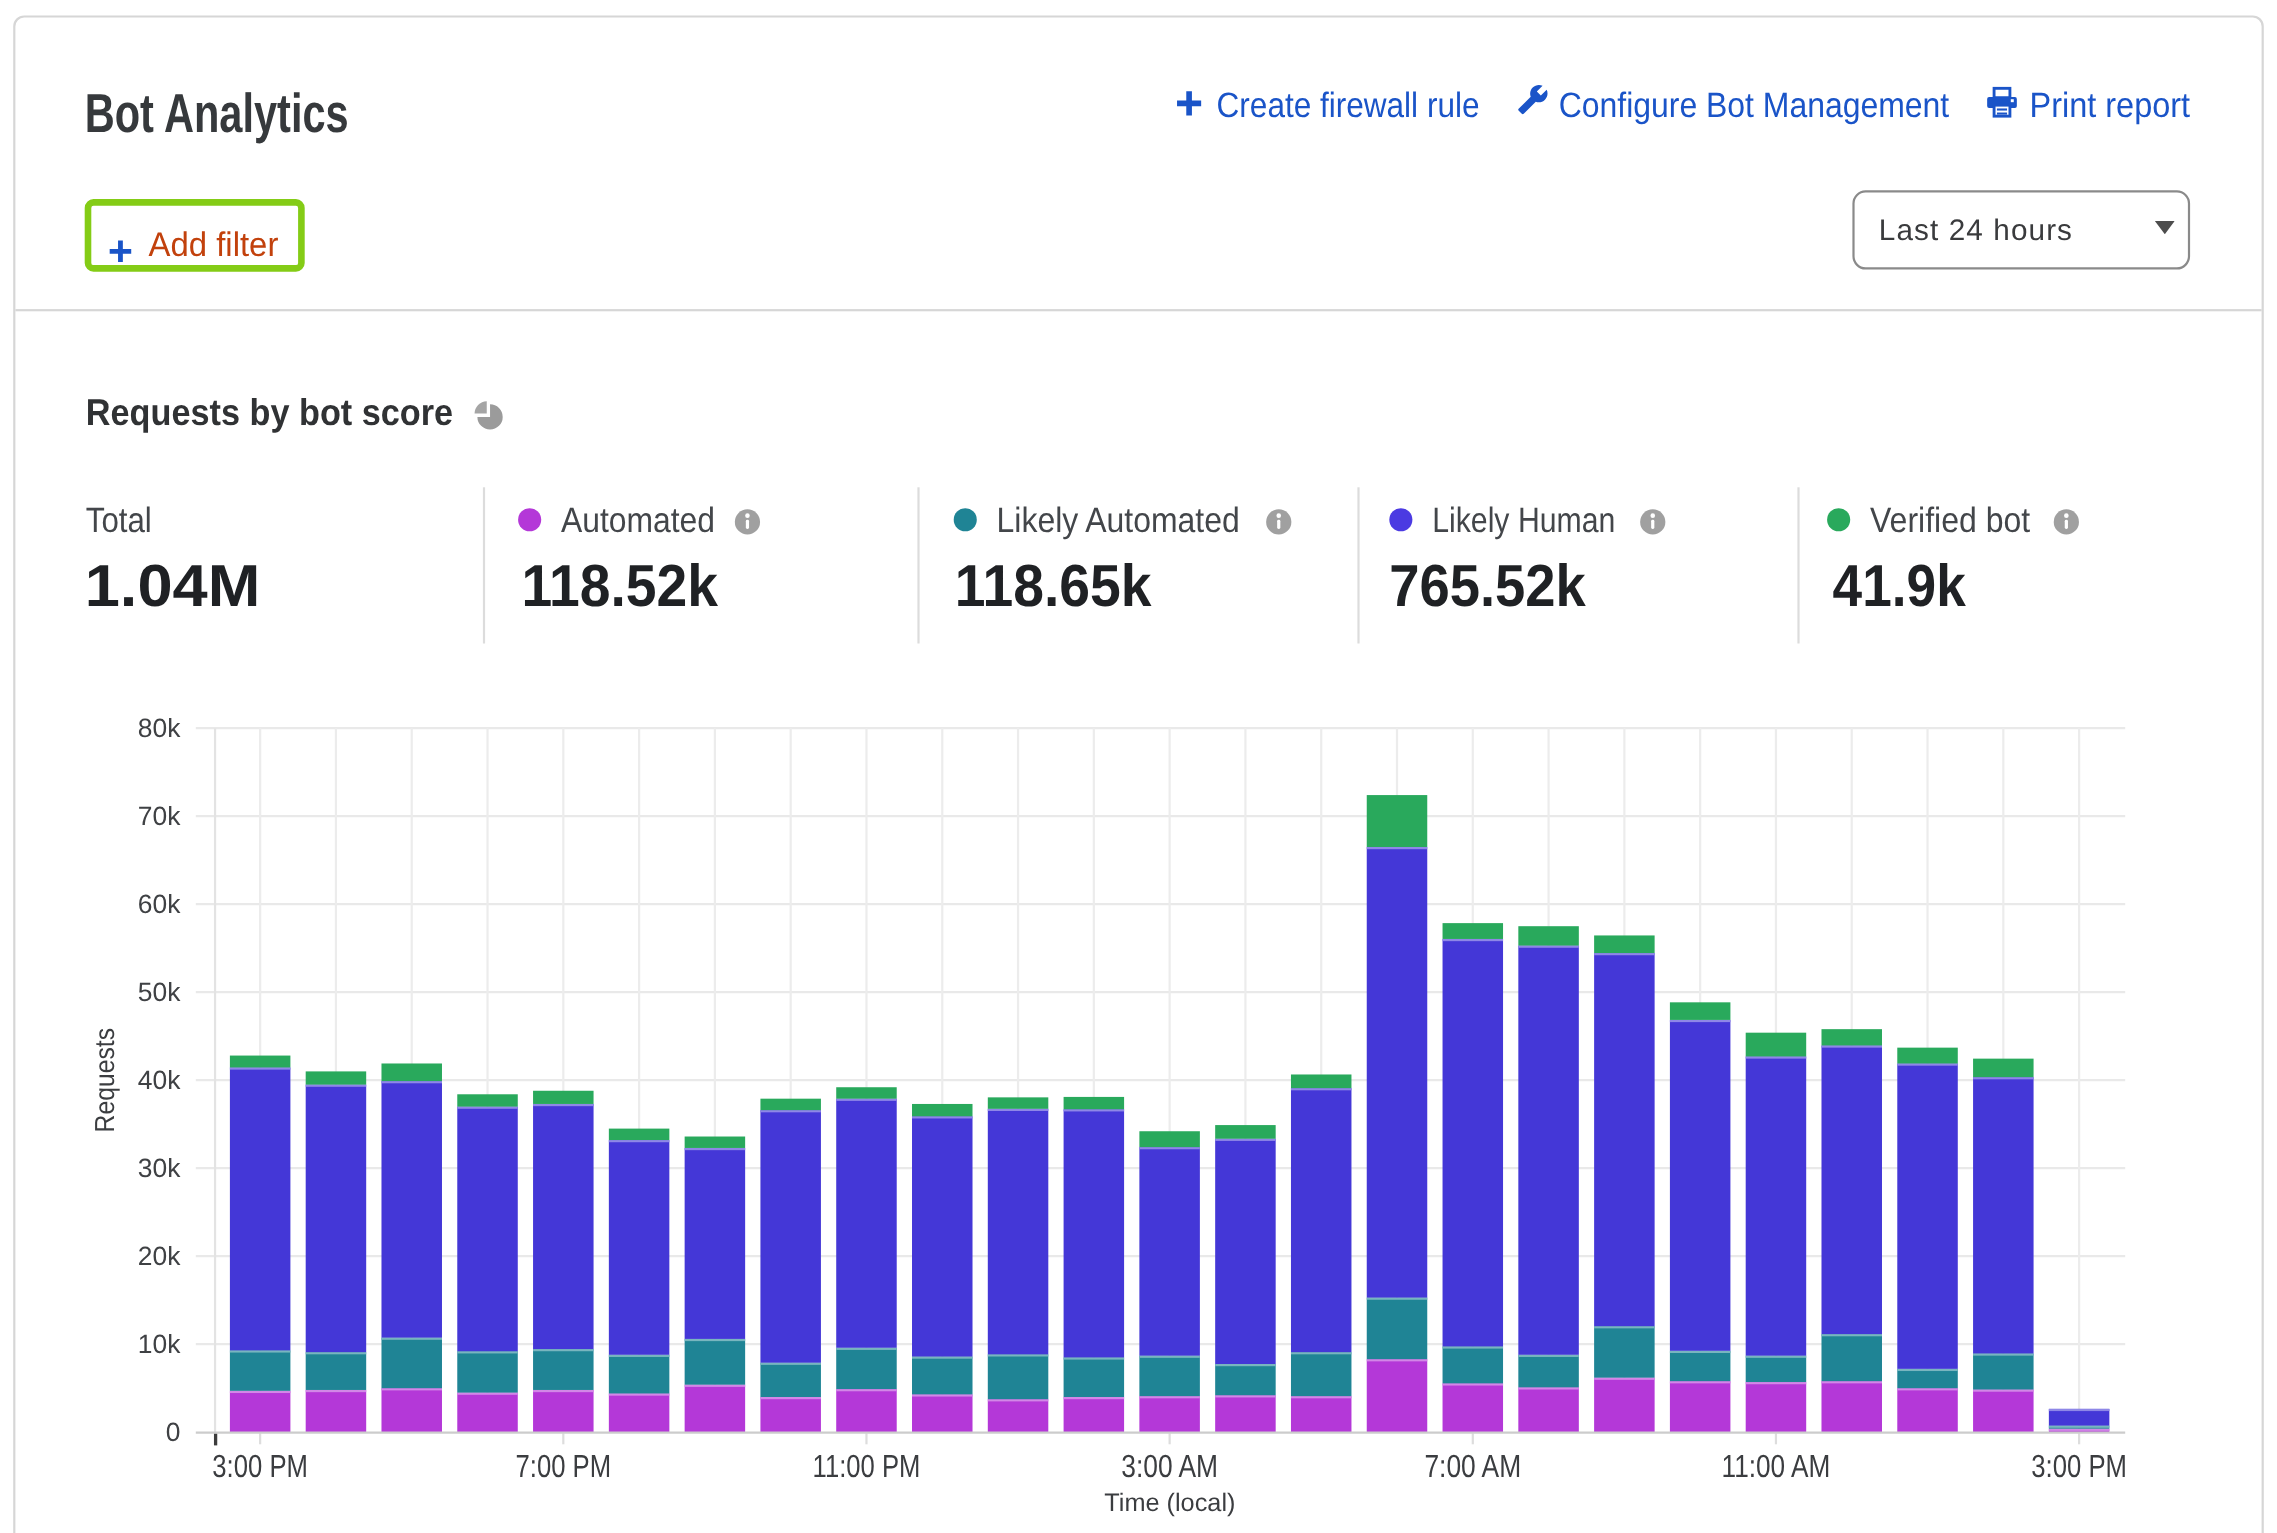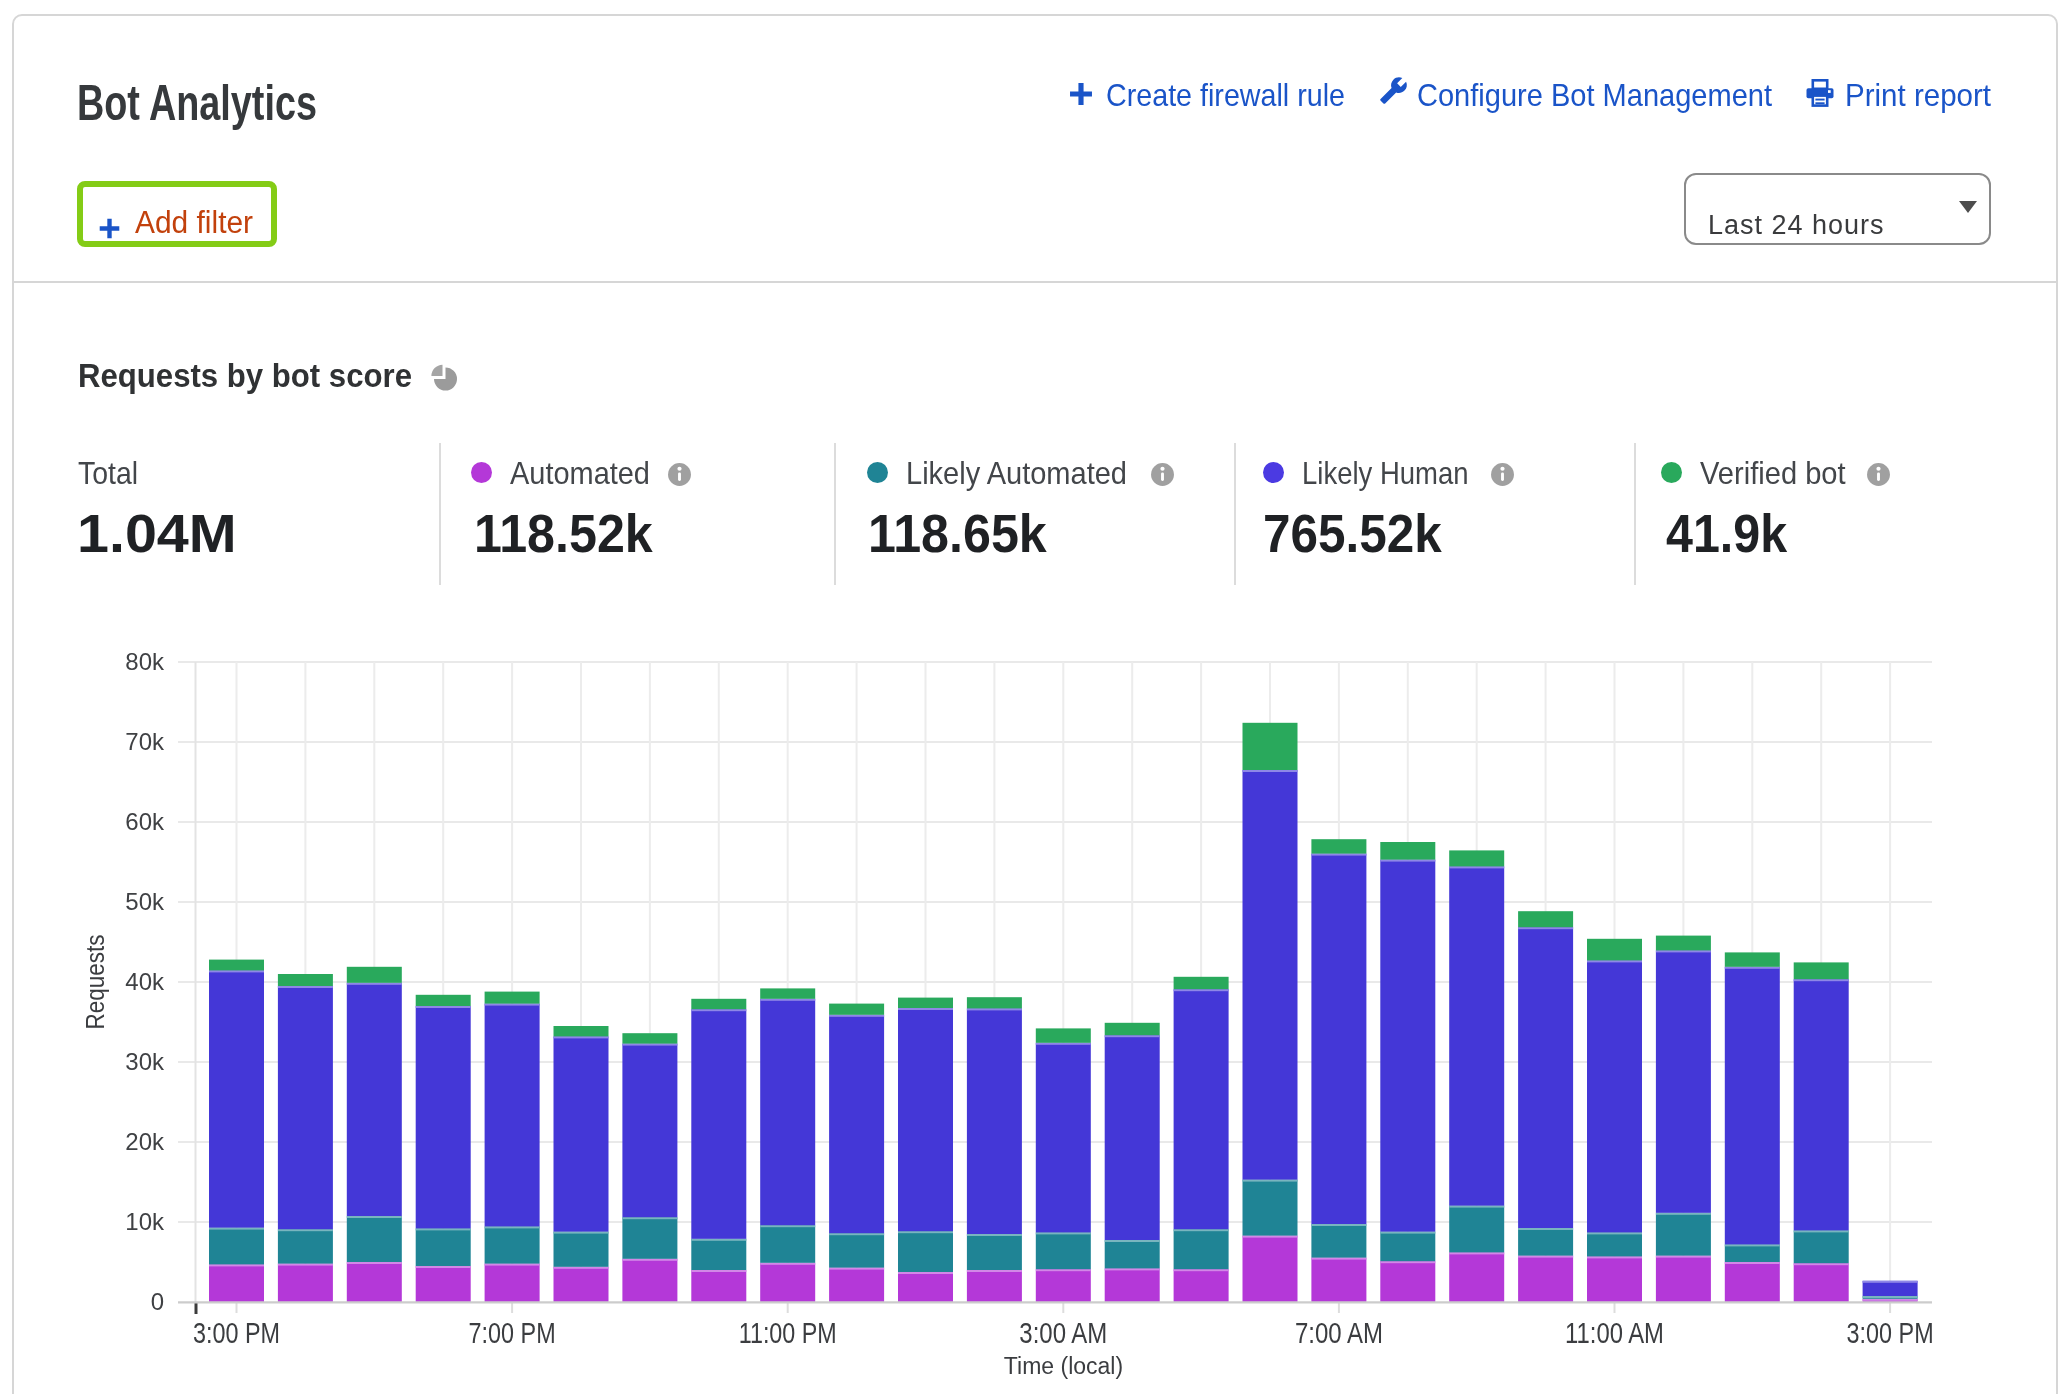--- a/index.html
+++ b/index.html
@@ -32,21 +32,21 @@
 <div style="position:absolute;left:77px;top:181px;width:188px;height:54px;border:6px solid #84cc16;border-radius:8px;display:flex;align-items:flex-end;justify-content:center;gap:13px;font-size:31px;color:#c2410c">
     <span style="display:flex">
       <svg width="25" height="25" viewBox="0 0 24 24">
         <path d="M12 2.6v18.8M2.6 12h18.8" stroke="#1a54c8" stroke-width="4.2" stroke-linecap="butt" fill="none"></path>
       </svg>
     </span>
     <span style="transform:scaleX(0.9648);transform-origin:left center">Add filter</span>
   </div>
 
 <div style="position:absolute;left:1684px;top:173px;width:303px;height:68px;border:2px solid #8a8a8a;border-radius:12px">
-  <div style="position:absolute;left:22px;top:16px;height:68px;display:flex;align-items:center;font-size:27px;letter-spacing:1px;color:#3a3b3d">Last 24 hours</div>
+  <div style="position:absolute;left:22px;top:0;height:68px;display:flex;align-items:center;font-size:27px;letter-spacing:1px;color:#3a3b3d">Last 24 hours</div>
 </div>
 <svg width="18" height="12" viewBox="0 0 18 12" style="position:absolute;left:1959px;top:201px">
     <path d="M0 0h18L9 12z" fill="#4d4d4d"></path>
   </svg>
 
 <div style="position:absolute;left:78px;top:355px;height:40px;line-height:40px;font-size:34px;font-weight:700;color:#303234;white-space:nowrap;transform:scaleX(0.9158);transform-origin:left center;">Requests by bot score</div>
 <div style="position:absolute;left:431px;top:364px;width:27px;height:27px"><svg width="27" height="27" viewBox="0 0 27 27">
       <path fill="#9b9b9b" d="M14.5 3.5 A11.5 11.5 0 1 1 3 15 L14.5 15 Z"></path>
       <path fill="#a5a5a5" d="M11.5 12 L0.4 12 A11.3 11.3 0 0 1 11.5 0.7 Z"></path>
     </svg></div>

